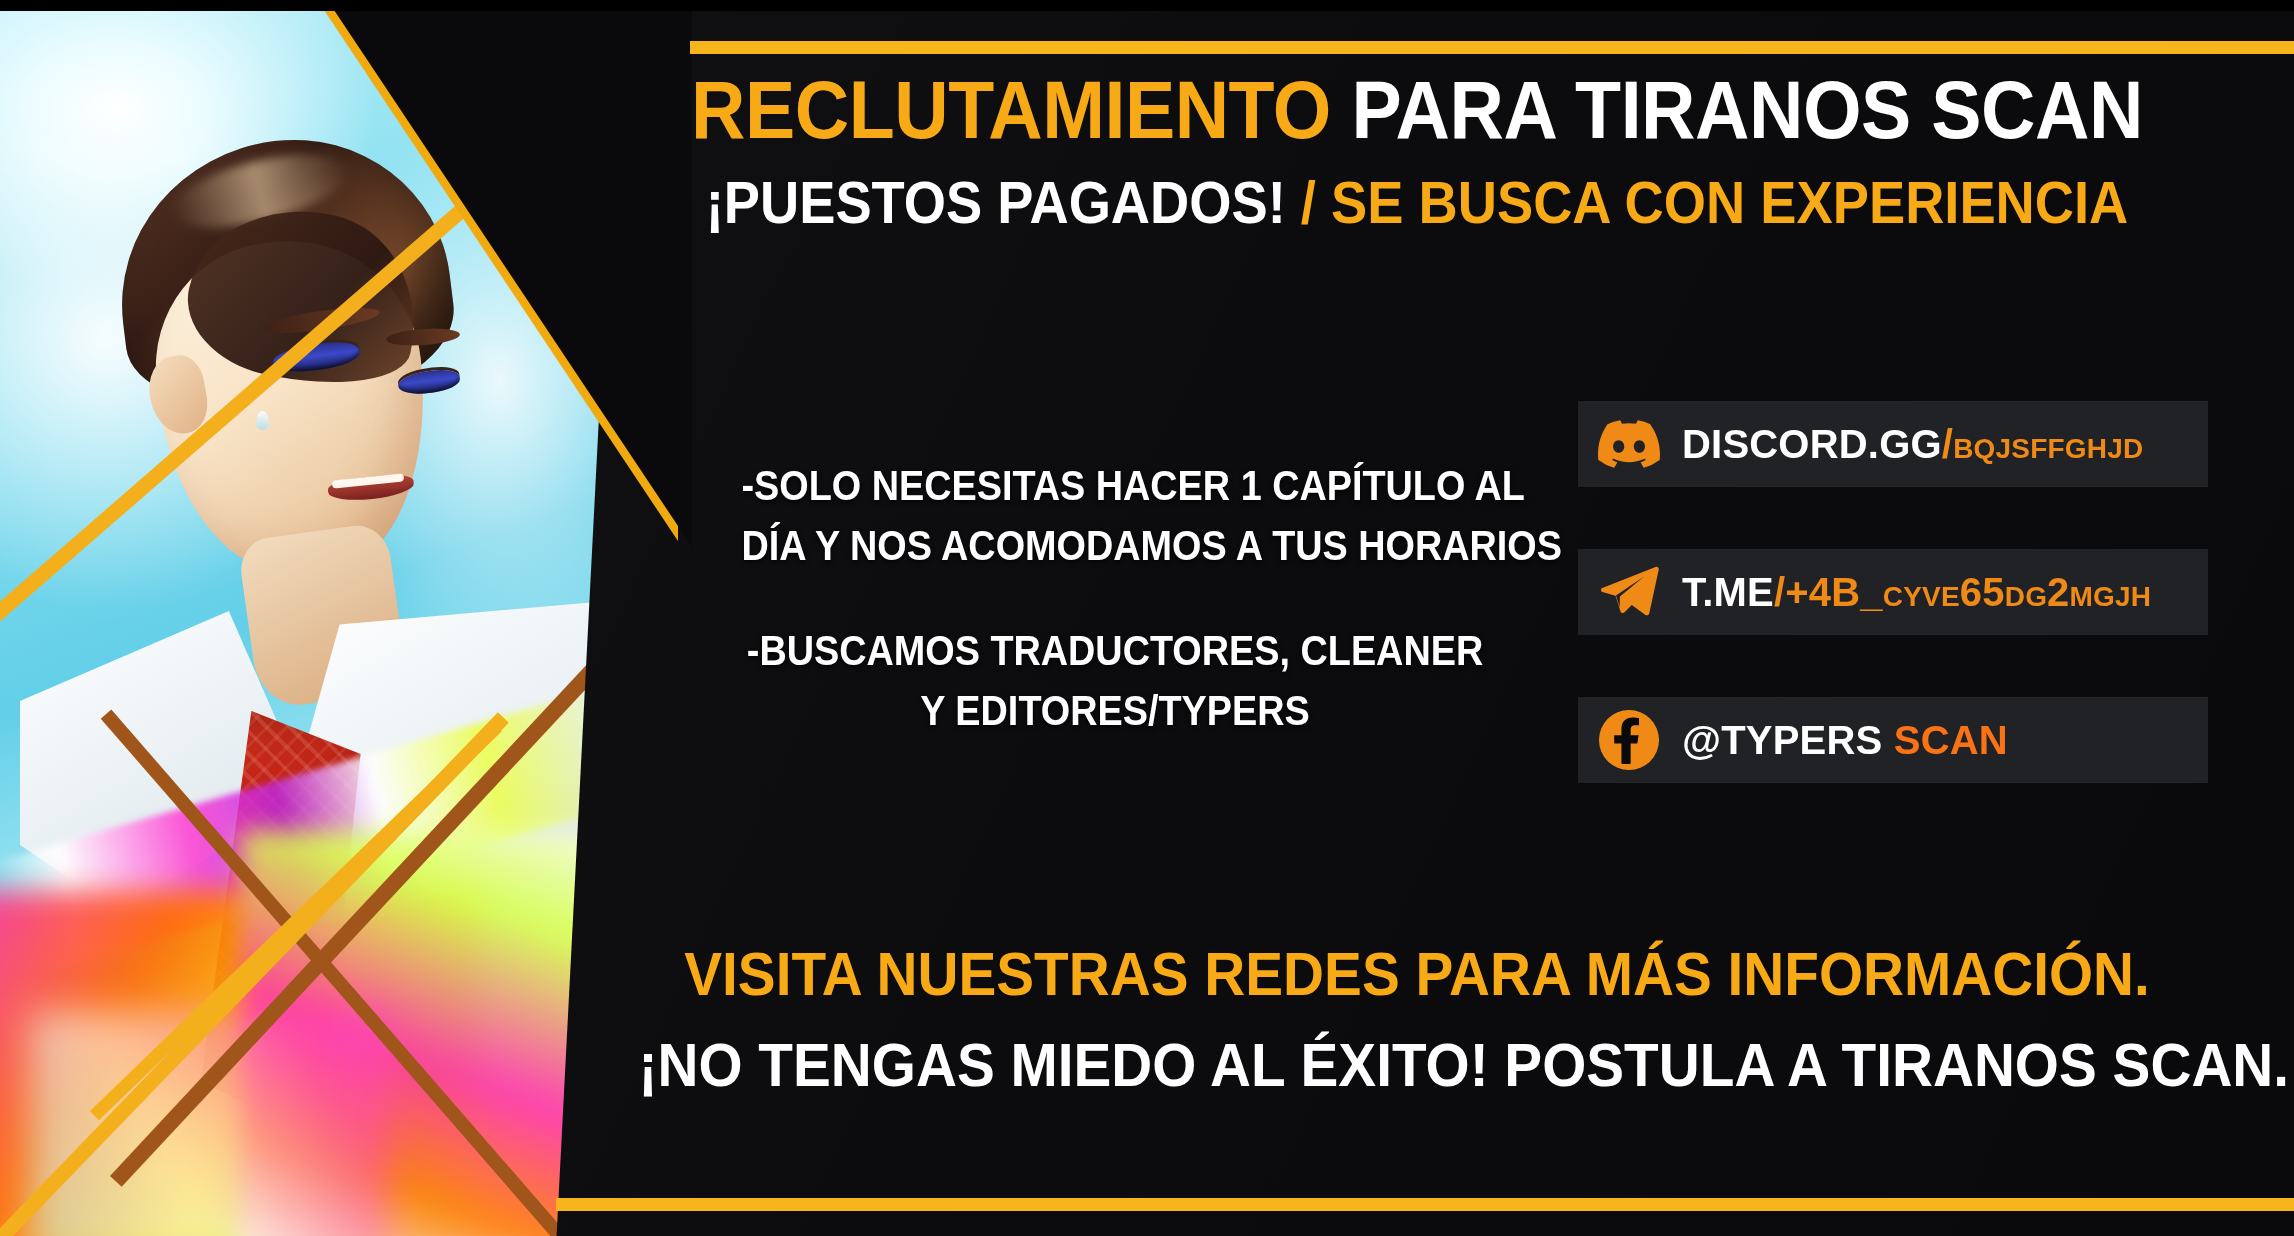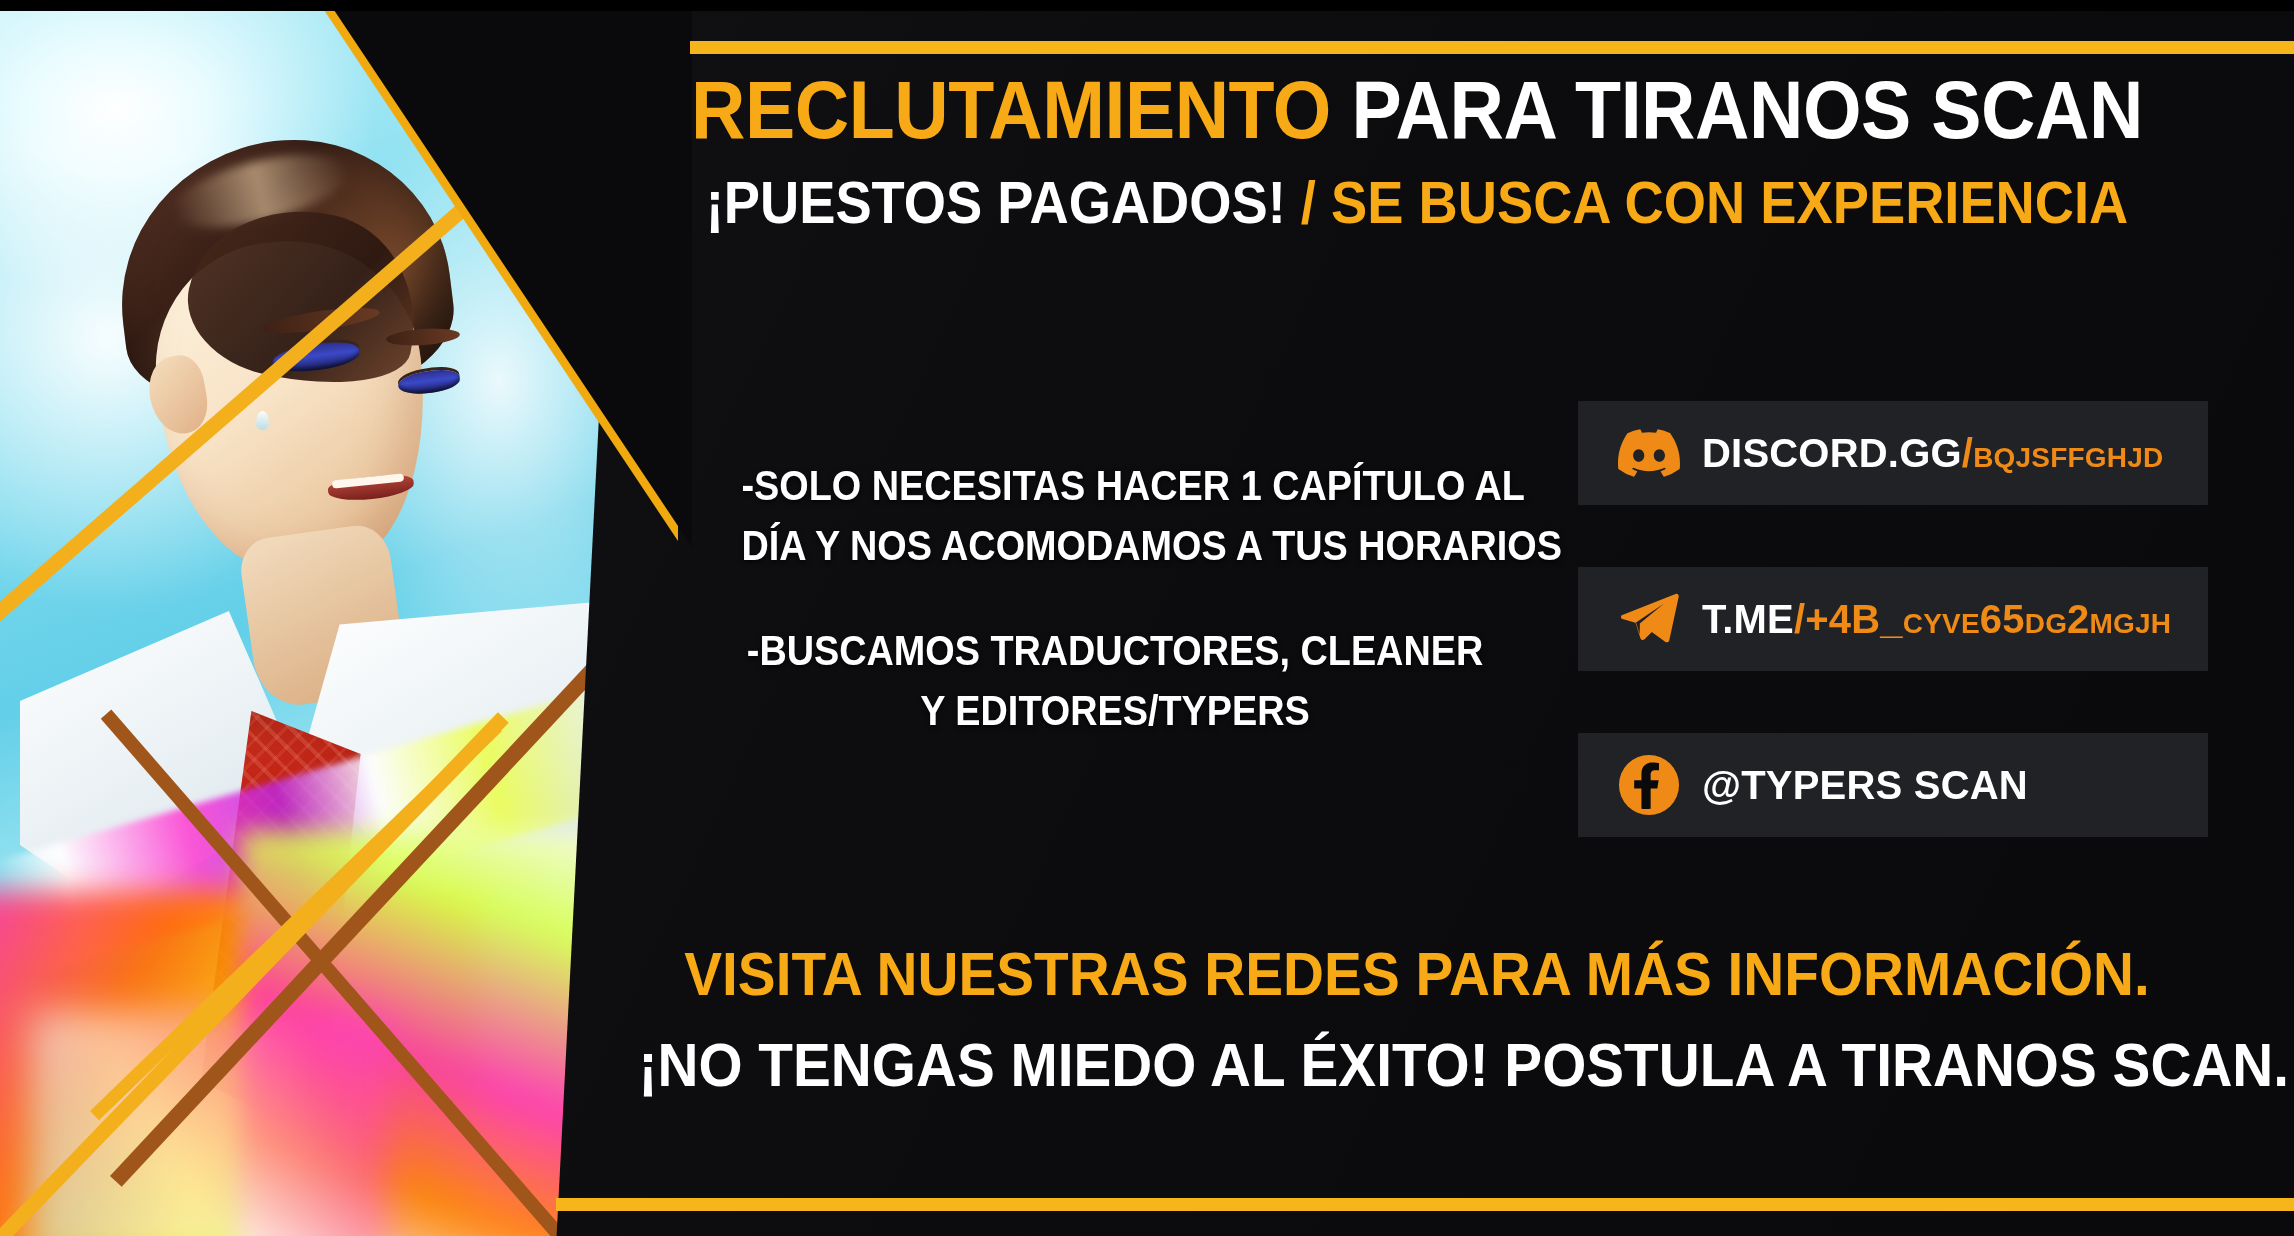--- a/index.html
+++ b/index.html
@@ -263,46 +263,46 @@
   .bullets .b-line { display:block; white-space:nowrap; }
 
   
   .socials {
     position:absolute;
     left:1578px; top:390px;
     width:630px;
   }
   .social-card {
     position:relative;
-    height:104px;
+    height:86px;
     margin-bottom:62px;
     background:#212226;
     display:flex;
     align-items:center;
-    padding-left:40px;
+    padding-left:20px;
     overflow:hidden;
   }
   .social-card:last-child { margin-bottom:0; }
   .social-icon {
     flex:0 0 auto;
     width:62px; height:62px;
     display:flex; align-items:center; justify-content:center;
     margin-right:22px;
   }
   .social-icon svg { display:block; }
   .social-text {
     font-weight:700;
     font-size:40px;
     letter-spacing:0.2px;
     white-space:nowrap;
     color:#ffffff;
   }
   .social-text .accent { color:#f08a16; }
   .social-text .code   { color:#f08a16; font-variant:small-caps; text-transform:lowercase; }
-  .social-text .code-u { color:#ffffff; }
+  .social-text .code-u { color:#f97316; }
 
   
   .cta {
     position:absolute;
     left:580px; top:925px; right:40px;
     text-align:center;
     font-weight:700;
     line-height:1.26;
     transform:scaleX(0.93);
     white-space:nowrap;

